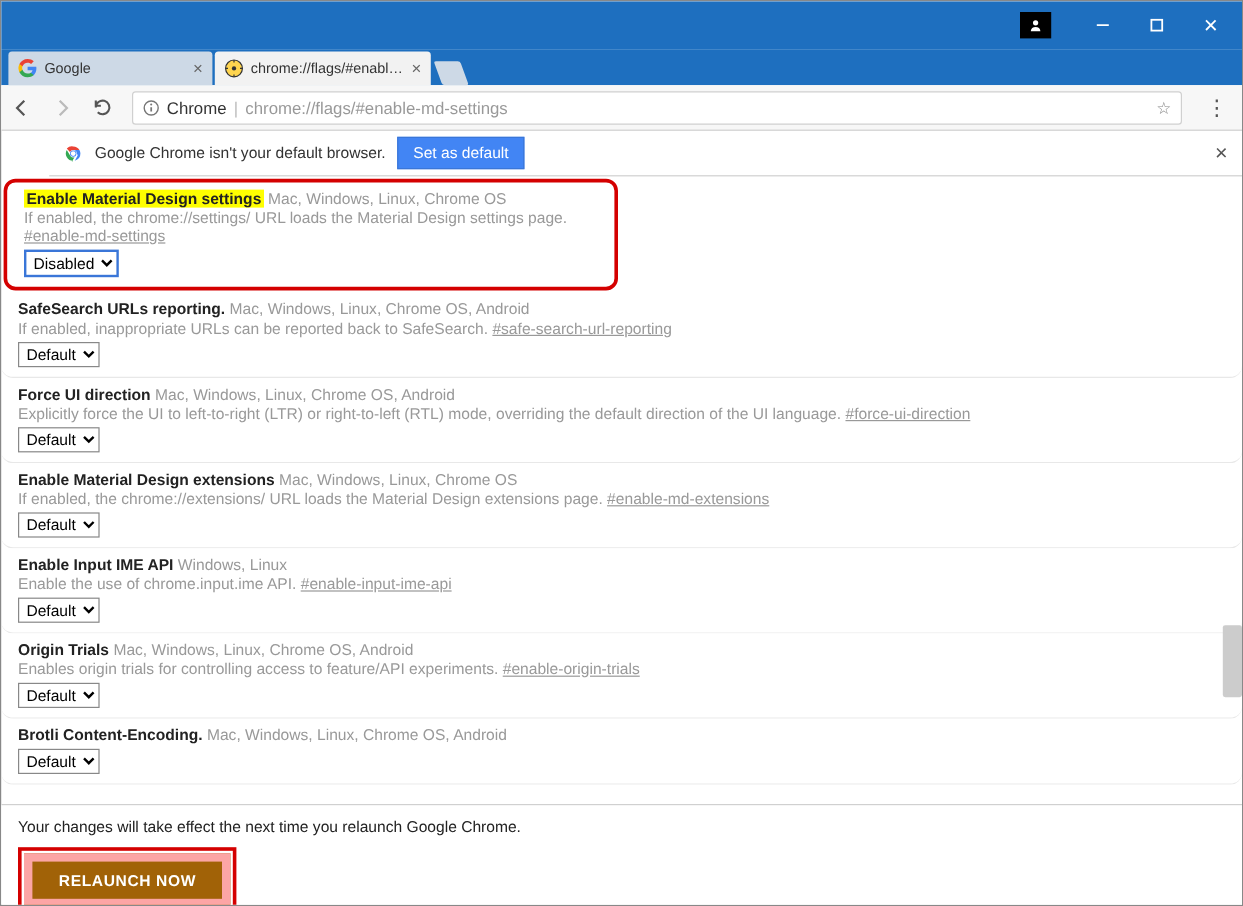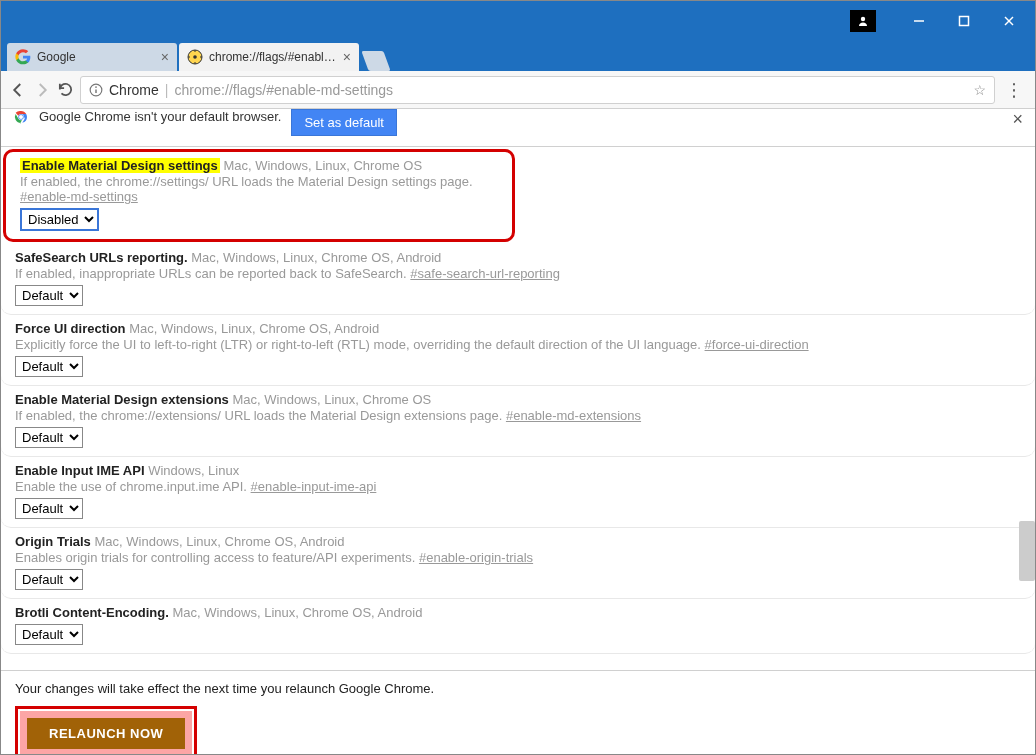--- a/index.html
+++ b/index.html
@@ -7,30 +7,30 @@
 .titlebar { background: #1e6fbf; height: 40px; display: flex; justify-content: flex-end; align-items: center; padding-right: 4px; }
 .tb-btn { width: 45px; height: 30px; display: flex; align-items: center; justify-content: center; color: #fff; cursor: pointer; }
 .user-badge { width: 26px; height: 22px; background:#000; display:flex; align-items:center; justify-content:center; margin-right:20px; color:#fff; font-size:14px; cursor:pointer; }
 .tabstrip { background: #1e6fbf; height: 30px; display: flex; align-items: flex-end; padding-left: 6px; }
 .tab { height: 28px; background: #f2f2f2; display: flex; align-items: center; padding: 0 8px 0 8px; font-size: 12px; color: #333; margin-right: 2px; position: relative; border-top-left-radius: 3px; border-top-right-radius: 3px; min-width: 170px; max-width: 180px; cursor: pointer; }
 .tab.inactive { background: #cdd9e6; }
 .tab-fav { width: 16px; height: 16px; margin-right: 6px; flex-shrink: 0; }
 .tab-title { flex: 1; white-space: nowrap; overflow: hidden; text-overflow: ellipsis; }
 .tab-close { color: #666; font-size: 14px; margin-left: 6px; cursor: pointer; }
 .newtab { width: 22px; height: 20px; background: #cdd9e6; margin-left: 4px; transform: skewX(20deg); cursor:pointer; border-radius:2px; }
-.toolbar { height: 38px; border-bottom: 1px solid #d0d0d0; display: flex; align-items: center; padding: 0 8px; gap: 6px; background:#f7f7f7; }
+.toolbar { height: 38px; border-bottom: 1px solid #d0d0d0; display: flex; align-items: center; padding: 0 8px; gap: 16px; background:#f7f7f7; }
 .nav-btn { color: #555; cursor: pointer; display:flex; align-items:center; }
 .nav-btn.disabled { color: #bbb; cursor: default; }
 .urlbox { flex: 1; height: 28px; border: 1px solid #d0d0d0; border-radius: 3px; display: flex; align-items: center; padding: 0 8px; background: #fff; font-size: 14px; color: #555; gap: 6px; }
 .url-label { color: #333; font-size: 14px; }
 .url-sep { color: #bbb; }
 .url-path { color: #999; }
 .star { margin-left: auto; color: #888; cursor: pointer; }
 .menu-dots { color: #555; cursor: pointer; font-size: 18px; padding: 0 4px; }
-.infobar { height: 38px; border-bottom: 1px solid #d0d0d0; display: flex; align-items: flex-start; padding: 0 12px; gap: 10px; font-size: 13px; color: #333; }
+.infobar { height: 38px; border-bottom: 1px solid #d0d0d0; display: flex; align-items: center; padding: 0 12px; gap: 10px; font-size: 13px; color: #333; margin-left: 40px; }
 .infobar .chrome-logo { width: 16px; height: 16px; }
 .set-default { background: #4285f4; color: #fff; border: 1px solid #3a76d8; padding: 5px 12px; font-size: 13px; cursor: pointer; }
 .infobar-close { margin-left: auto; color: #555; font-size: 18px; cursor: pointer; }
 .content { position: absolute; top: 146px; left: 0; right: 0; bottom: 84px; overflow-y: auto; padding: 0 0 0 0; }
 .flag-row { border-bottom: 1px solid #e8e8e8; padding: 6px 14px 8px 14px; position: relative; border-radius: 10px; }
 .flag-row.highlighted { border: 3px solid #d40000; margin: 2px 520px 2px 2px; }
 .flag-title { font-weight: bold; color: #222; font-size: 13px; }
 .flag-title-hl { background: #ffff00; padding: 0 2px; }
 .flag-plat { color: #999; font-size: 13px; font-weight: normal; }
 .flag-desc { color: #999; font-size: 13px; margin-top: 1px; }

